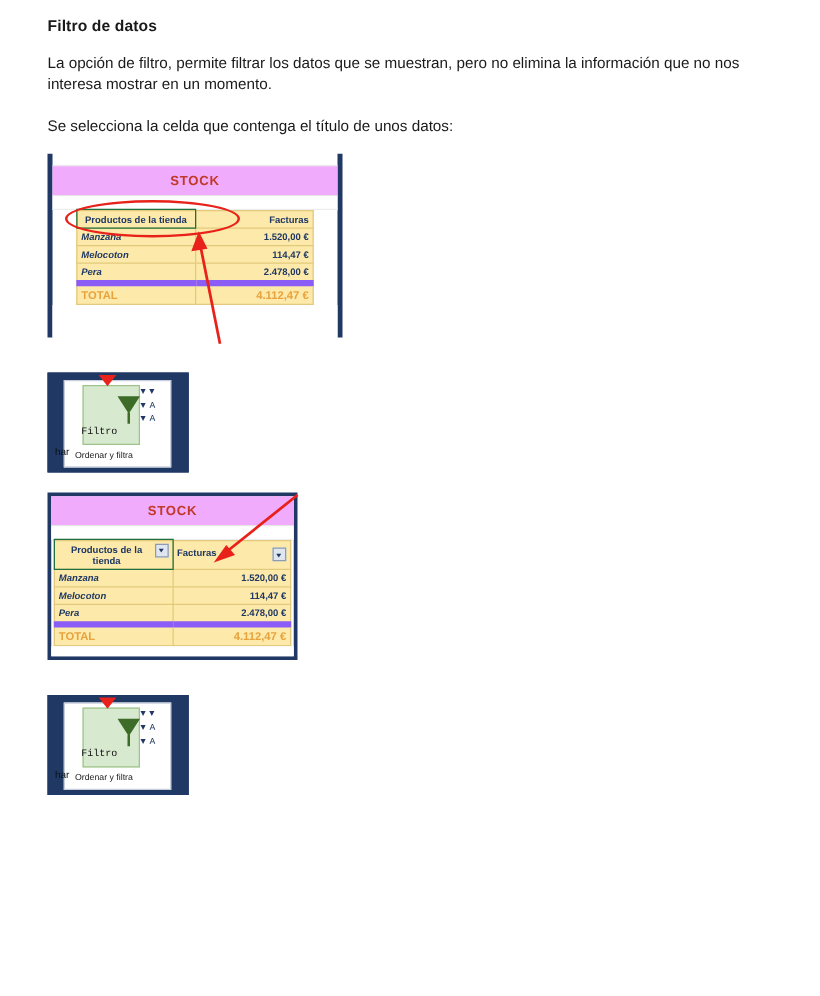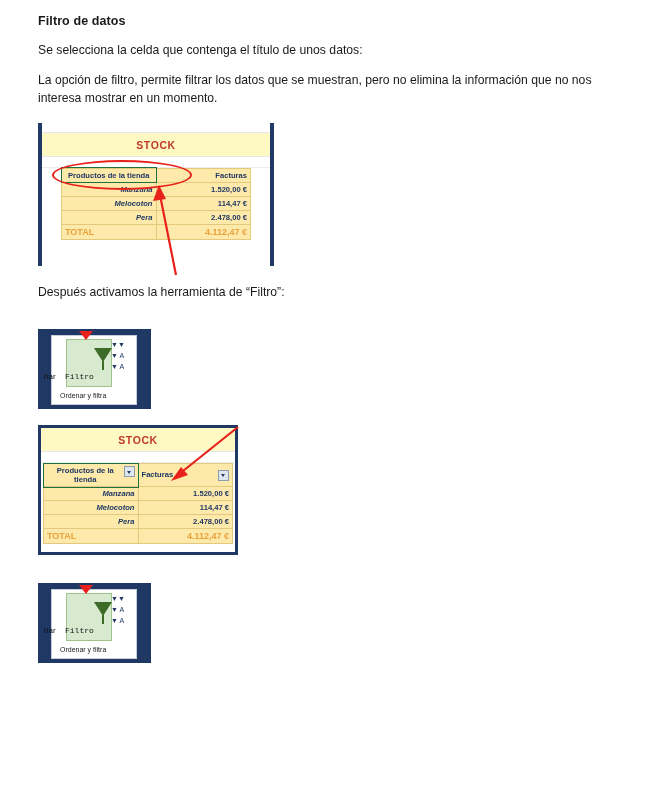--- a/index.html
+++ b/index.html
@@ -59,21 +59,21 @@
     height: 9px;
     border-bottom: 1px solid #e6e6e6;
   }
   .xl-stock {
     text-align: center;
     color: #c0392b;
     font-weight: bold;
     font-size: 10.5px;
     letter-spacing: 0.6px;
     padding: 6px 0 5px 0;
-    background: #fef9c3;
+    background: #f0abfc;
     border-bottom: 1px solid #e6e6e6;
   }
   .xl-gap { height: 10px; background: #ffffff; border-bottom: 1px solid #eeeeee;}
   table.xl {
     border-collapse: collapse;
     width: 190px;
     margin: 0 auto;
     background: #fde9a9;
     table-layout: fixed;
   }
@@ -90,28 +90,27 @@
     color: #1f3864;
     font-weight: bold;
     font-size: 7.6px;
   }
   table.xl td.num {
     text-align: right;
     font-style: normal;
   }
   table.xl td.item {
     font-style: italic;
-    text-align: right;
   }
   table.xl tr.total td {
     color: #e8a33d;
     font-size: 9px;
     font-weight: bold;
     background: #fde9a9;
-    border-top: 1px solid #8b5cf6;
+    border-top: 5px solid #8b5cf6;
   }
   .xl-foot { height: 26px; background: #ffffff; }
   .xl-foot2 { height: 8px; background: #ffffff; }
 
   
   .ellipse {
     position: absolute;
     border: 2.2px solid #e8211b;
     border-radius: 50%;
     pointer-events: none;
@@ -158,21 +157,21 @@
   }
   .lbl-filtro {
     position: absolute;
     left: 13px; top: 36px;
     font-size: 8px;
     color: #111;
     font-family: Liberation Mono, monospace;
   }
   .lbl-har {
     position: absolute;
-    left: -8px; top: 36px;
+    left: -8px; top: 52px;
     font-size: 8px;
     color: #111;
   }
   .lbl-ordenar {
     position: absolute;
     left: 8px; top: 56px;
     font-size: 7px;
     color: #222;
   }
   .mini-rows {
@@ -237,23 +236,23 @@
     pointer-events: none;
   }
 </style>
 </head>
 <body>
 
 <div class="page">
 
   <div class="doc-title">Filtro de datos</div>
 
+  <p class="para">La opción de filtro, permite filtrar los datos que se muestran, pero no elimina la información que no nos interesa mostrar en un momento.</p>
+
   <p class="para tight">Se selecciona la celda que contenga el título de unos datos:</p>
-
-  <p class="para">La opción de filtro, permite filtrar los datos que se muestran, pero no elimina la información que no nos interesa mostrar en un momento.</p>
 
   <div class="fig-table">
     <div class="xl-shot">
       <div class="xl-gridrow"></div>
       <div class="xl-stock">STOCK</div>
       <div class="xl-gap"></div>
       <table class="xl">
         <tbody>
             <tr class="hdr">
           <td class="sel-outline">Productos de la tienda</td>
@@ -281,21 +280,20 @@
     </div>
 
     <div class="ellipse" style="left:14px; top:37px; width:136px; height:26px;"></div>
 
     <svg class="anno" width="240" height="160">
       <line x1="138" y1="152" x2="122" y2="72" stroke="#e8211b" stroke-width="2.2"></line>
       <polygon points="121,62 115,78 128,76" fill="#e8211b"></polygon>
     </svg>
   </div>
 
-  <p class="para tight">Después activamos la herramienta de “Filtro”:</p>
 
   <div class="fig-ribbon" style="margin-top:28px;">
     <div class="ribbon-inner">
       <div class="funnel-box">
         <div class="funnel"></div>
         <div class="funnel-stem"></div>
       </div>
       <div class="lbl-filtro">Filtro</div>
       <div class="lbl-har">har</div>
       <div class="lbl-ordenar">Ordenar y filtra</div>

